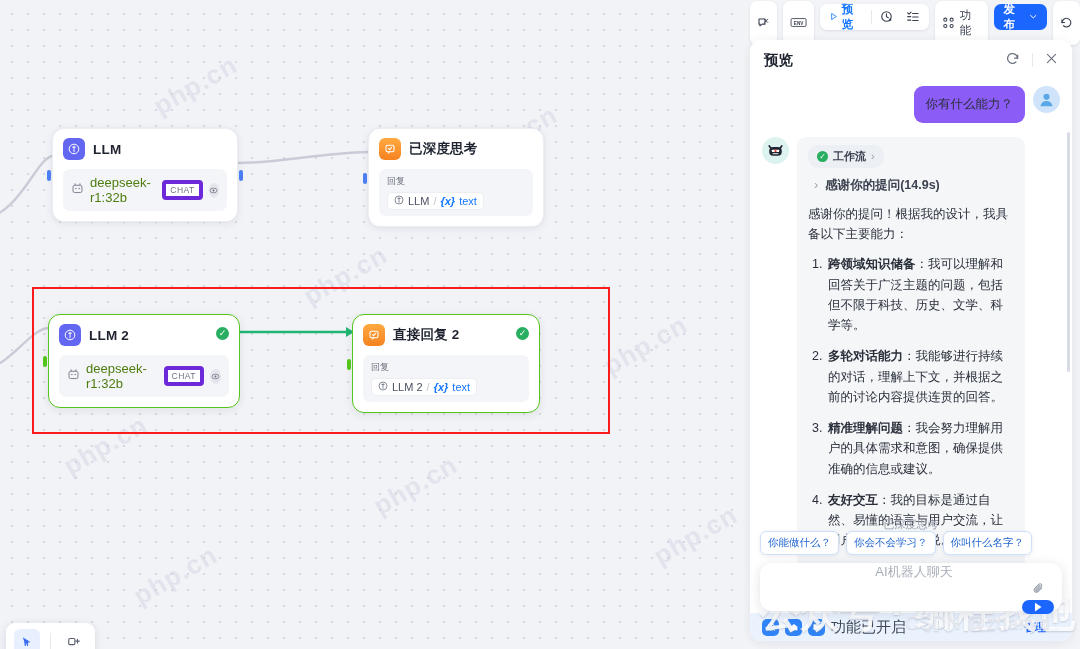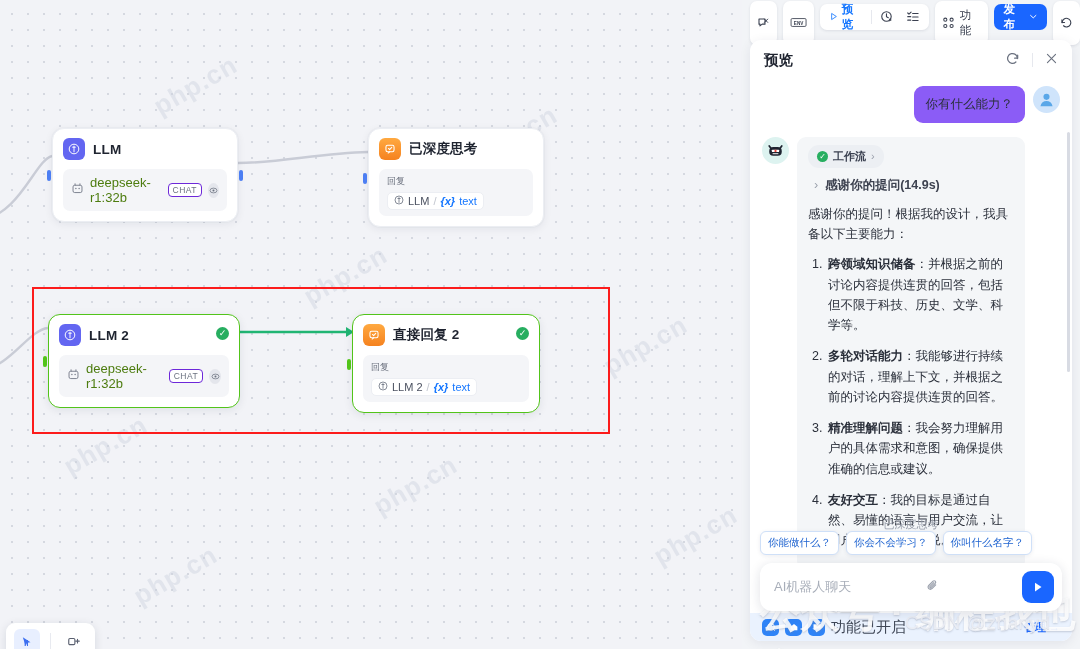--- a/index.html
+++ b/index.html
@@ -46,21 +46,21 @@
   .node-title { font-size: 13.5px; font-weight: 700; color: #1f2430; letter-spacing: .2px; }
   .ok-badge {
     position: absolute; right: 0; top: 3px; width: 13px; height: 13px;
     border-radius: 50%; background: #27ae60; color: #fff;
     font-size: 9px; line-height: 13px; text-align: center;
   }
   .node-body { margin-top: 9px; background: #f4f5f8; border-radius: 7px; padding: 6px 8px; }
   .model-row { display: flex; align-items: center; gap: 6px; }
   .model-name { font-size: 13px; color: #4d7c0f; }
   .chip-chat {
-    font-size: 8.5px; color: #6b7280; border: 1px solid #6d28d9;
+    font-size: 8.5px; color: #6b7280; border: 4px solid #6d28d9;
     background: #fff; border-radius: 4px; padding: 1px 4px; letter-spacing: .5px;
   }
   .eye-btn {
     width: 15px; height: 15px; border-radius: 50%; background: #e4e6ec;
     display: flex; align-items: center; justify-content: center;
   }
   .reply-label { font-size: 9px; color: #6e7480; margin-bottom: 3px; }
   .var-pill {
     display: inline-flex; align-items: center; gap: 4px;
     background: #ffffff; border-radius: 5px; padding: 2px 6px;
@@ -159,21 +159,21 @@
   }
   .chip {
     background: #fff; border: 1px solid #cfe0f8; border-radius: 6px;
     font-size: 10.5px; color: #1e63d0; padding: 4px 7px; white-space: nowrap;
     box-shadow: 0 1px 4px rgba(20,30,60,.08);
   }
 
   #composer {
     position: absolute; left: 10px; bottom: 30px; width: 302px; height: 48px;
     background: #fff; border-radius: 12px; box-shadow: 0 2px 12px rgba(20,30,60,.13);
-    display: flex; align-items: center; padding: 0 8px 0 14px; z-index: 7;
+    display: flex; align-items: center; padding: 0 8px 0 14px; z-index: 7; flex-direction: column;
   }
   #composer .ph { font-size: 13px; color: #a8aeb9; }
   .send-btn {
     margin-left: auto; width: 32px; height: 32px; border-radius: 9px;
     background: #1a66ff; color: #fff; display:flex; align-items:center; justify-content:center;
   }
   .clip { color:#9aa0ac; margin-left:auto; margin-right: 8px; }
 
   #funcbar {
     position: absolute; left: 0; bottom: 0; width: 322px; height: 28px;
@@ -479,21 +479,21 @@
               <span class="wf-dot">✓</span>
               <span>工作流</span>
               <span style="color:#9aa0ac;font-weight:400">›</span>
             </div>
             <div class="think-row">
               <span style="color:#9aa0ac;font-weight:400">›</span>
               <span>感谢你的提问(14.9s)</span>
             </div>
             <div class="ans-p">感谢你的提问！根据我的设计，我具备以下主要能力：</div>
             <ol class="caps">
-              <li><b>跨领域知识储备</b><span>：并根据之前的讨论内容提供连贯的回答，包括但不限于科技、历史、文学、科学等。</span></li>
+              <li><b>跨领域知识储备</b><span>：我可以理解和回答关于广泛主题的问题，包括但不限于科技、历史、文学、科学等。</span></li>
               <li><b>多轮对话能力</b><span>：我能够进行持续的对话，理解上下文，并根据之前的讨论内容提供连贯的回答。</span></li>
               <li><b>精准理解问题</b><span>：我会努力理解用户的具体需求和意图，确保提供准确的信息或建议。</span></li>
               <li><b>友好交互</b><span>：我的目标是通过自然、易懂的语言与用户交流，让用户感到轻松和愉悦。</span></li>
             </ol>
           </div>
         </div>
       </div>
 
       <div class="try-sep" style="position:absolute; left:0; width:322px; bottom:105px;">已深度思考</div>
 

